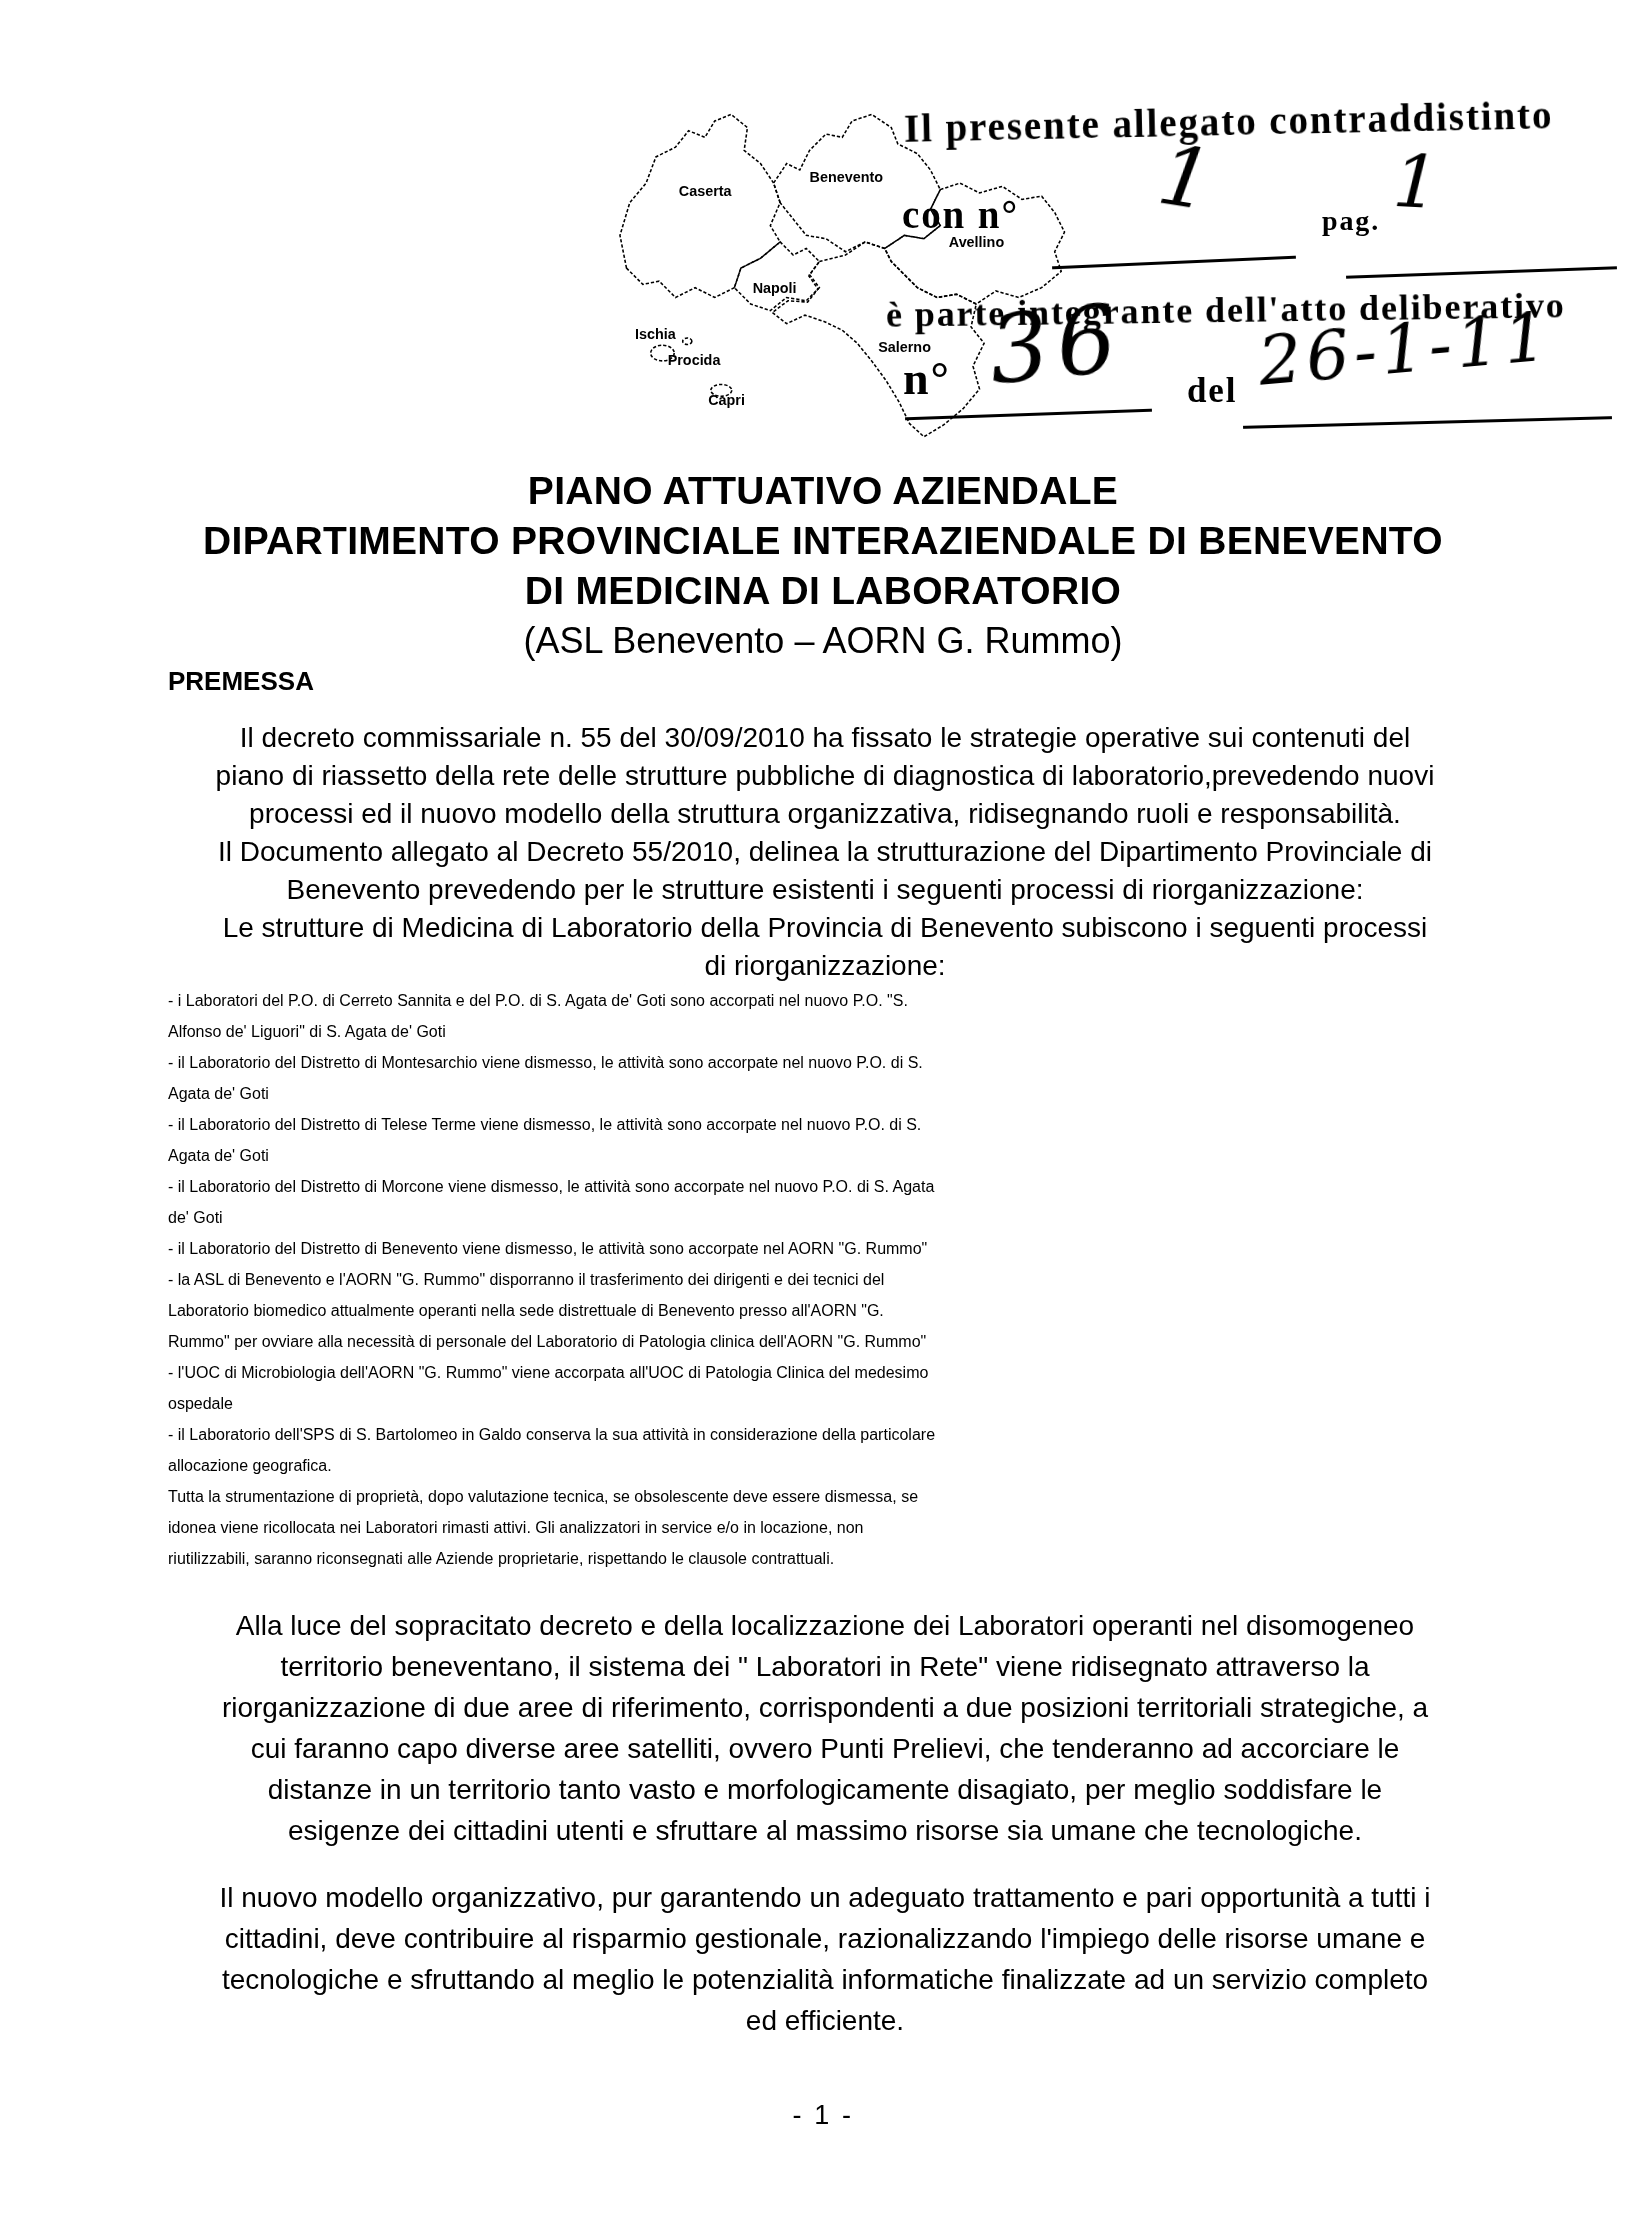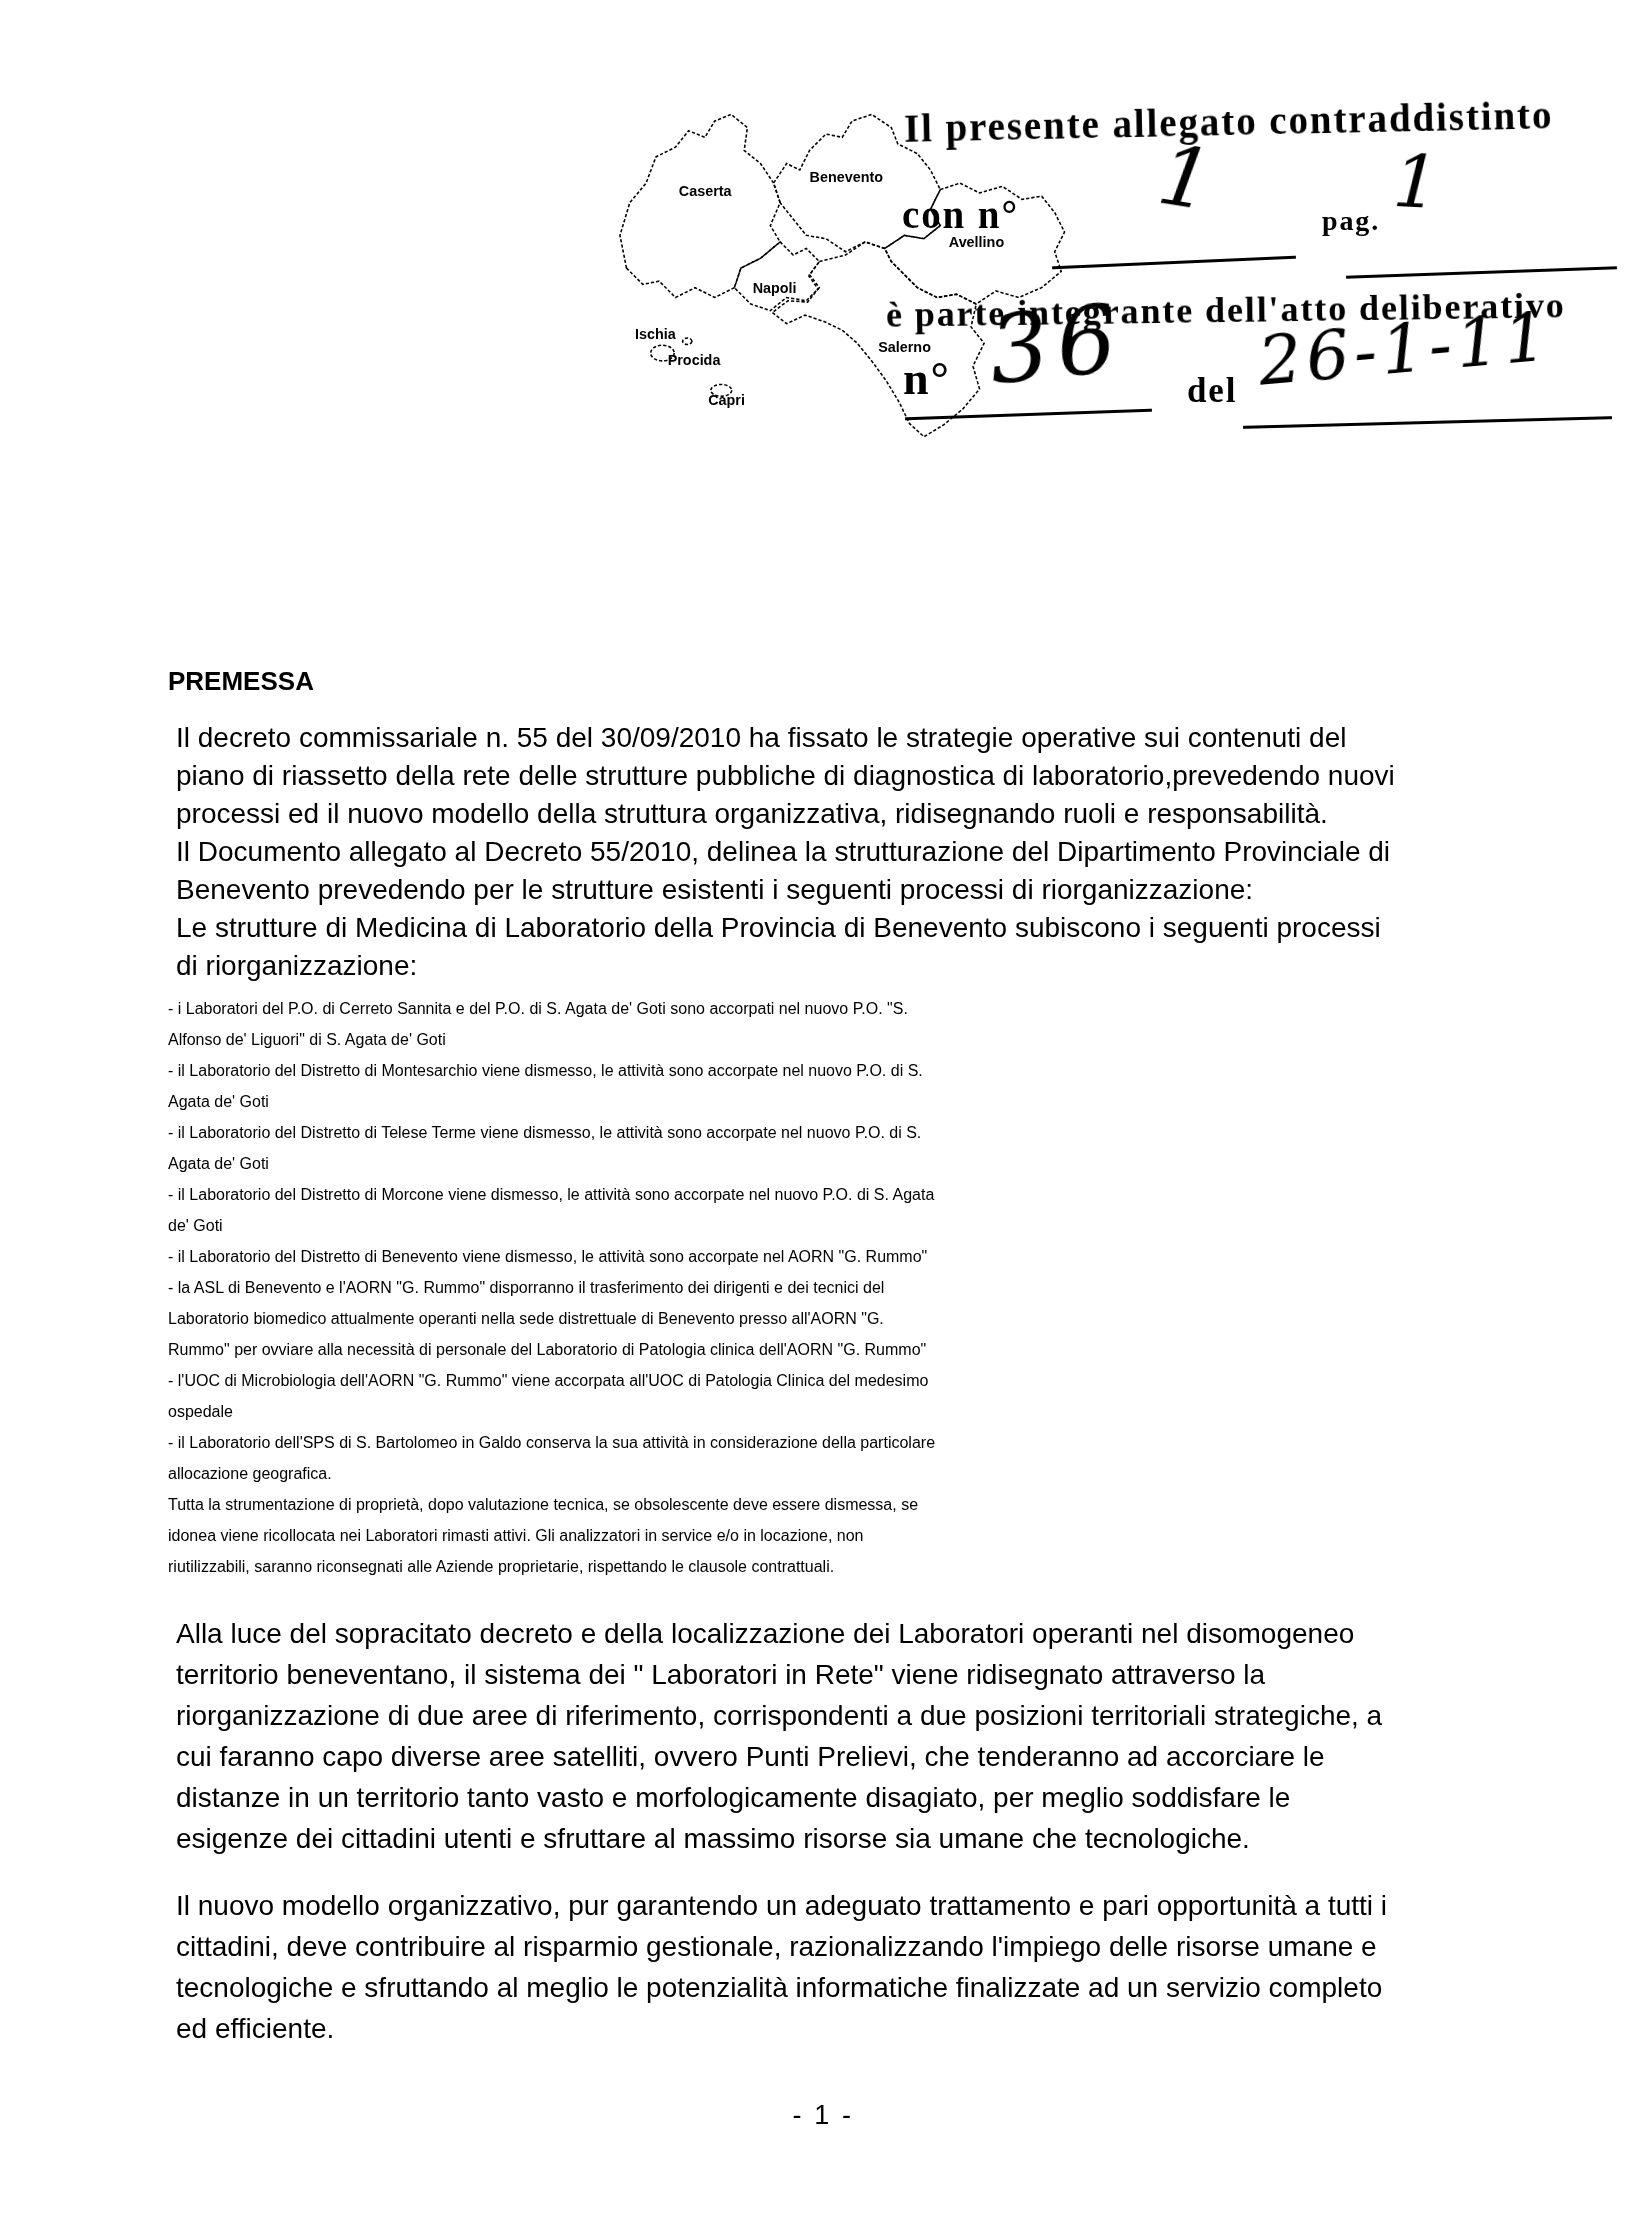--- a/index.html
+++ b/index.html
@@ -31,21 +31,21 @@
   .ul2{left:1346px;top:271px;width:271px;transform:rotate(-2deg);}
   .ul3{left:905px;top:413px;width:247px;transform:rotate(-2deg);}
   .ul4{left:1243px;top:421px;width:369px;transform:rotate(-1.5deg);}
   
   .titleblock{position:absolute;left:0;top:466px;width:1646px;text-align:center;}
   .t{font-weight:700;font-size:39px;line-height:50px;letter-spacing:0.3px;}
   .t4{font-weight:400;font-size:36px;line-height:50px;}
   
   .content{position:absolute;left:168px;top:666px;width:1314px;}
   .premessa{font-weight:700;font-size:26px;margin:0 0 22px 0;}
-  .para{white-space:pre-line;margin:8px;}
+  .para{white-space:pre-line;margin:0;text-align:center;}
   .p1{font-size:28px;line-height:38px;}
   .list{white-space:pre-line;font-size:16px;line-height:31px;}
   .p4{font-size:28px;line-height:41px;margin-top:26px;}
   .p5{font-size:28px;line-height:41px;margin-top:31px;}
   .pagenum{position:absolute;left:0;top:2100px;width:1646px;text-align:center;
            font-size:27px;letter-spacing:2.6px;}
 </style>
 </head>
 <body>
 
@@ -80,20 +80,26 @@
     <div class="ul ul2"></div>
     <div class="stamp s3">è parte integrante dell'atto deliberativo</div>
     <div class="stamp s-n">n°</div>
     <div class="hw hw-atto">36</div>
     <div class="ul ul3"></div>
     <div class="stamp s-del">del</div>
     <div class="hw hw-date">26-1-11</div>
     <div class="ul ul4"></div>
   </div>
 
+  <div class="titleblock">
+    <div class="t">PIANO ATTUATIVO AZIENDALE</div>
+    <div class="t">DIPARTIMENTO PROVINCIALE INTERAZIENDALE DI BENEVENTO</div>
+    <div class="t">DI MEDICINA DI LABORATORIO</div>
+    <div class="t4">(ASL Benevento – AORN G. Rummo)</div>
+  </div>
 
   <div class="content">
     <div class="premessa">PREMESSA</div>
     <div class="para p1">Il decreto commissariale n. 55 del 30/09/2010 ha fissato le strategie operative sui contenuti del
 piano di riassetto della rete delle strutture pubbliche di diagnostica di laboratorio,prevedendo nuovi
 processi ed il nuovo modello della struttura organizzativa, ridisegnando ruoli e responsabilità.
 Il Documento allegato al Decreto 55/2010, delinea la strutturazione del Dipartimento Provinciale di
 Benevento prevedendo per le strutture esistenti i seguenti processi di riorganizzazione:
 Le strutture di Medicina di Laboratorio della Provincia di Benevento subiscono i seguenti processi
 di riorganizzazione:</div>

